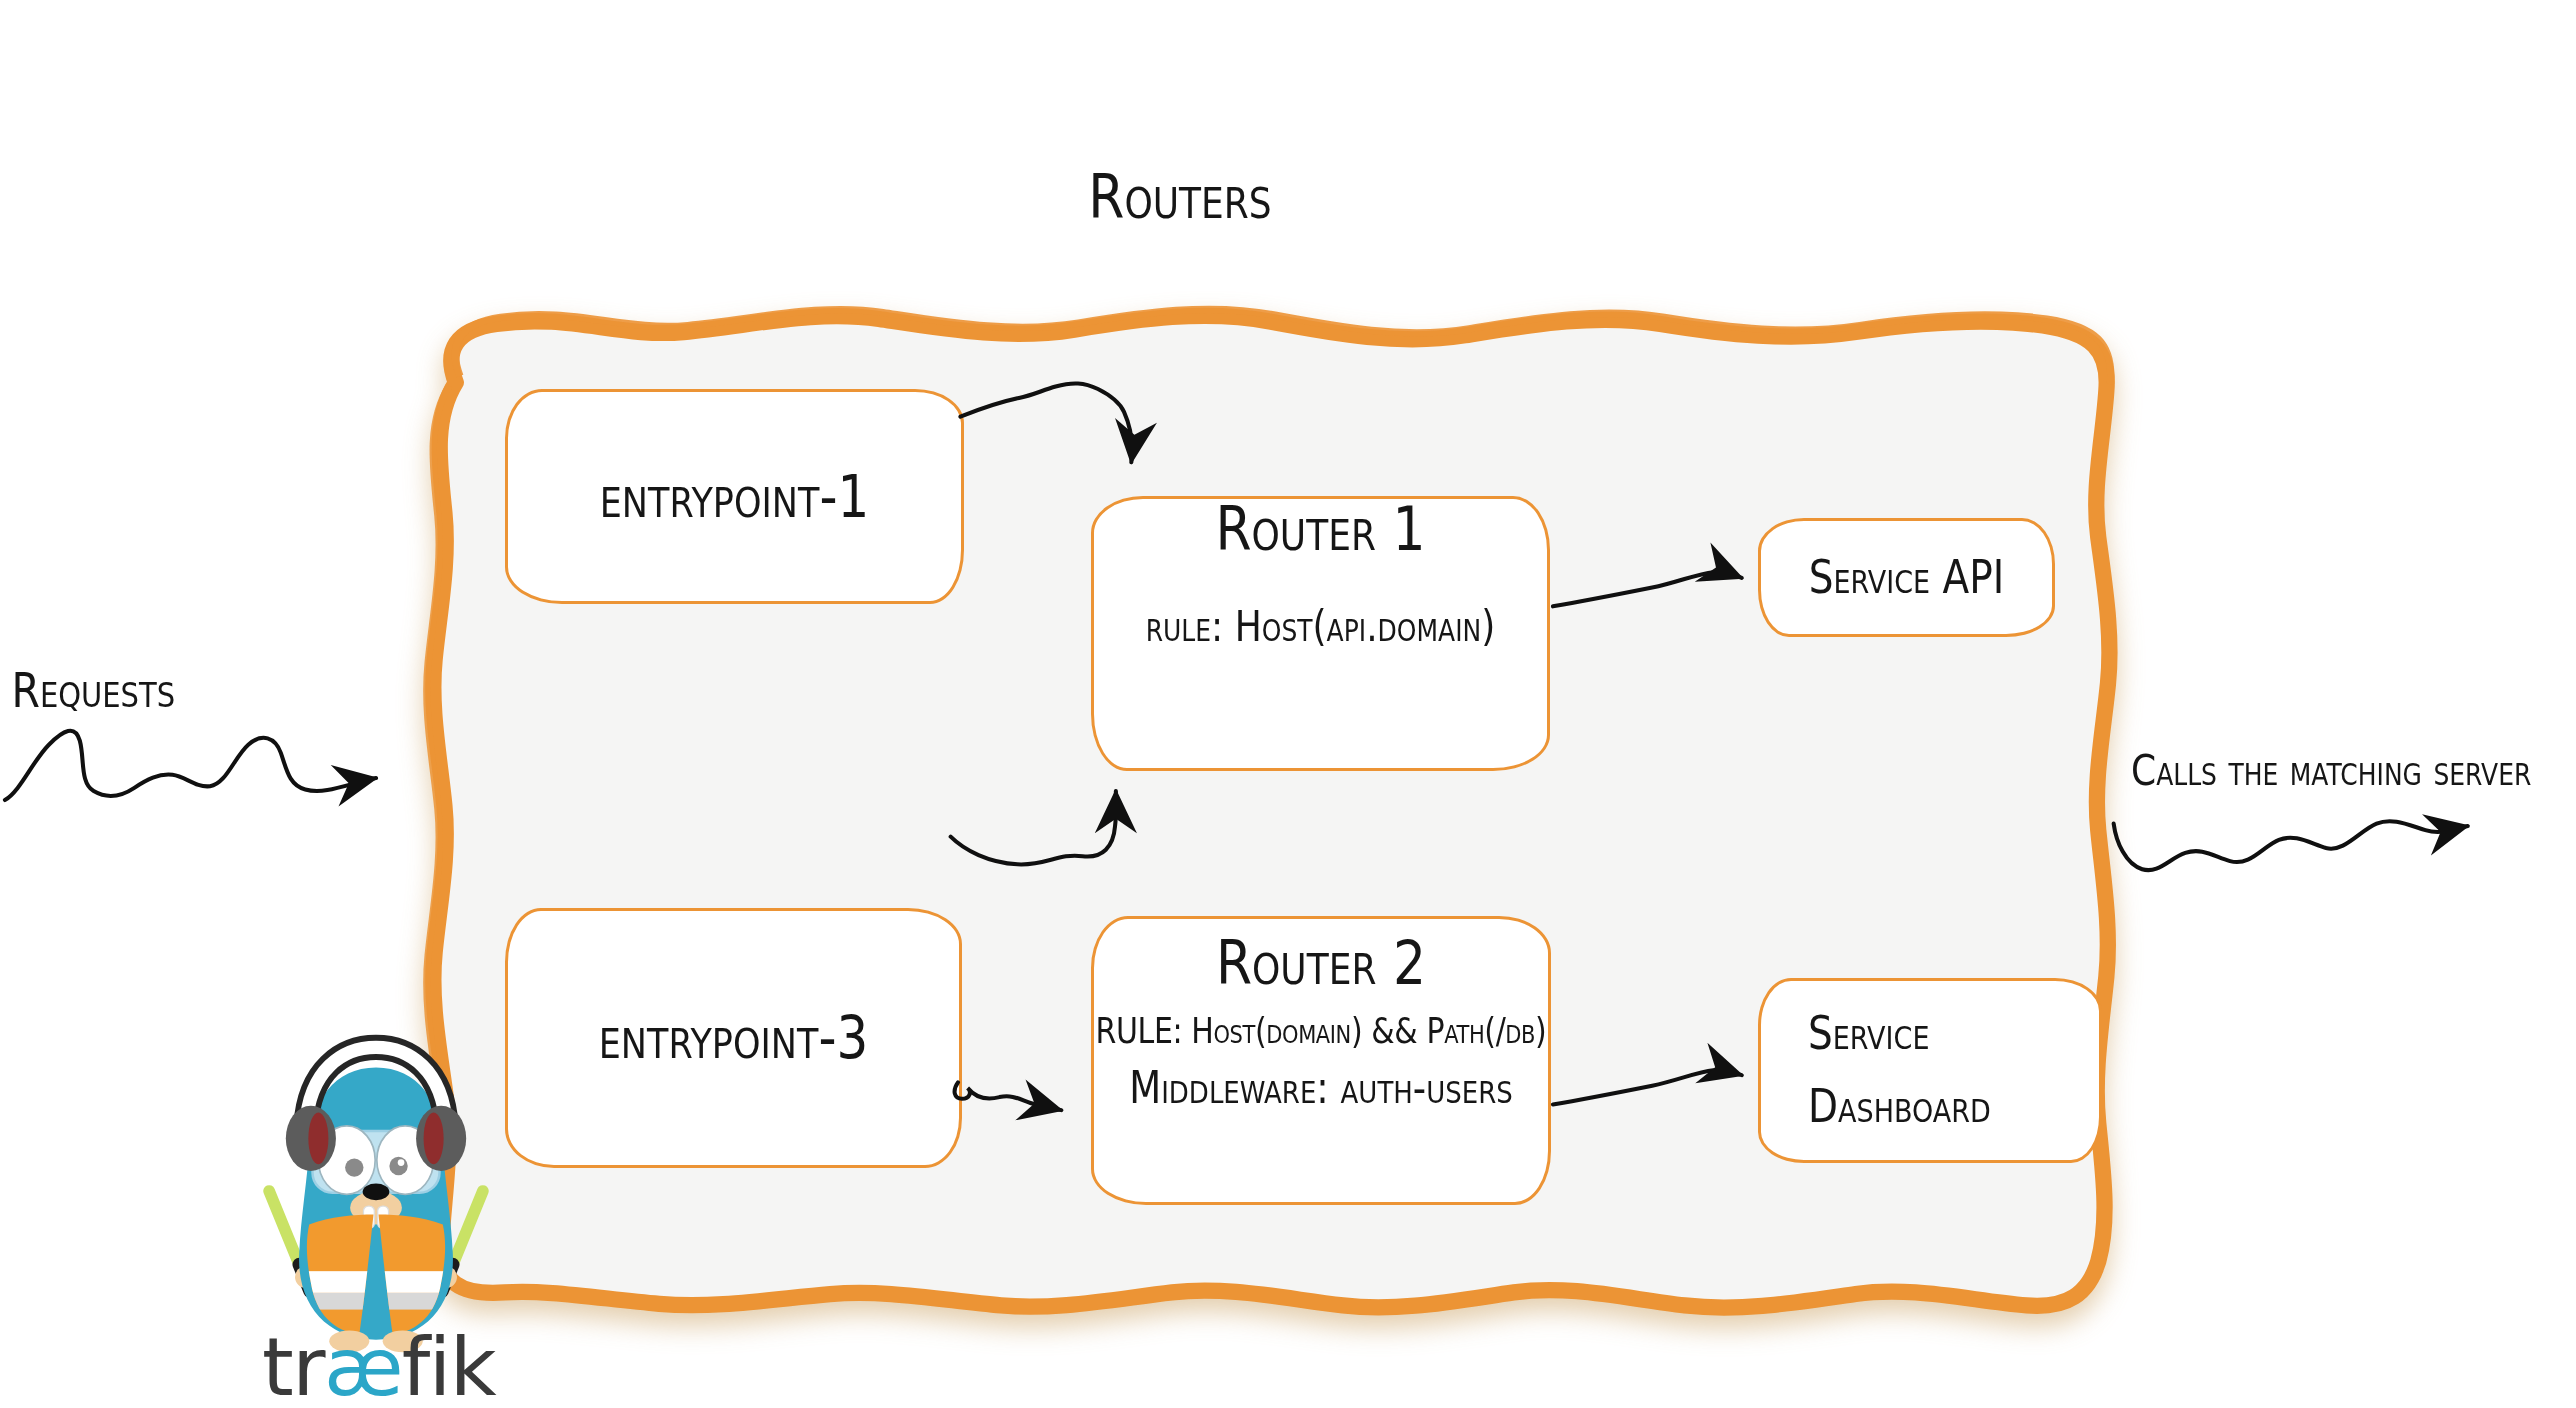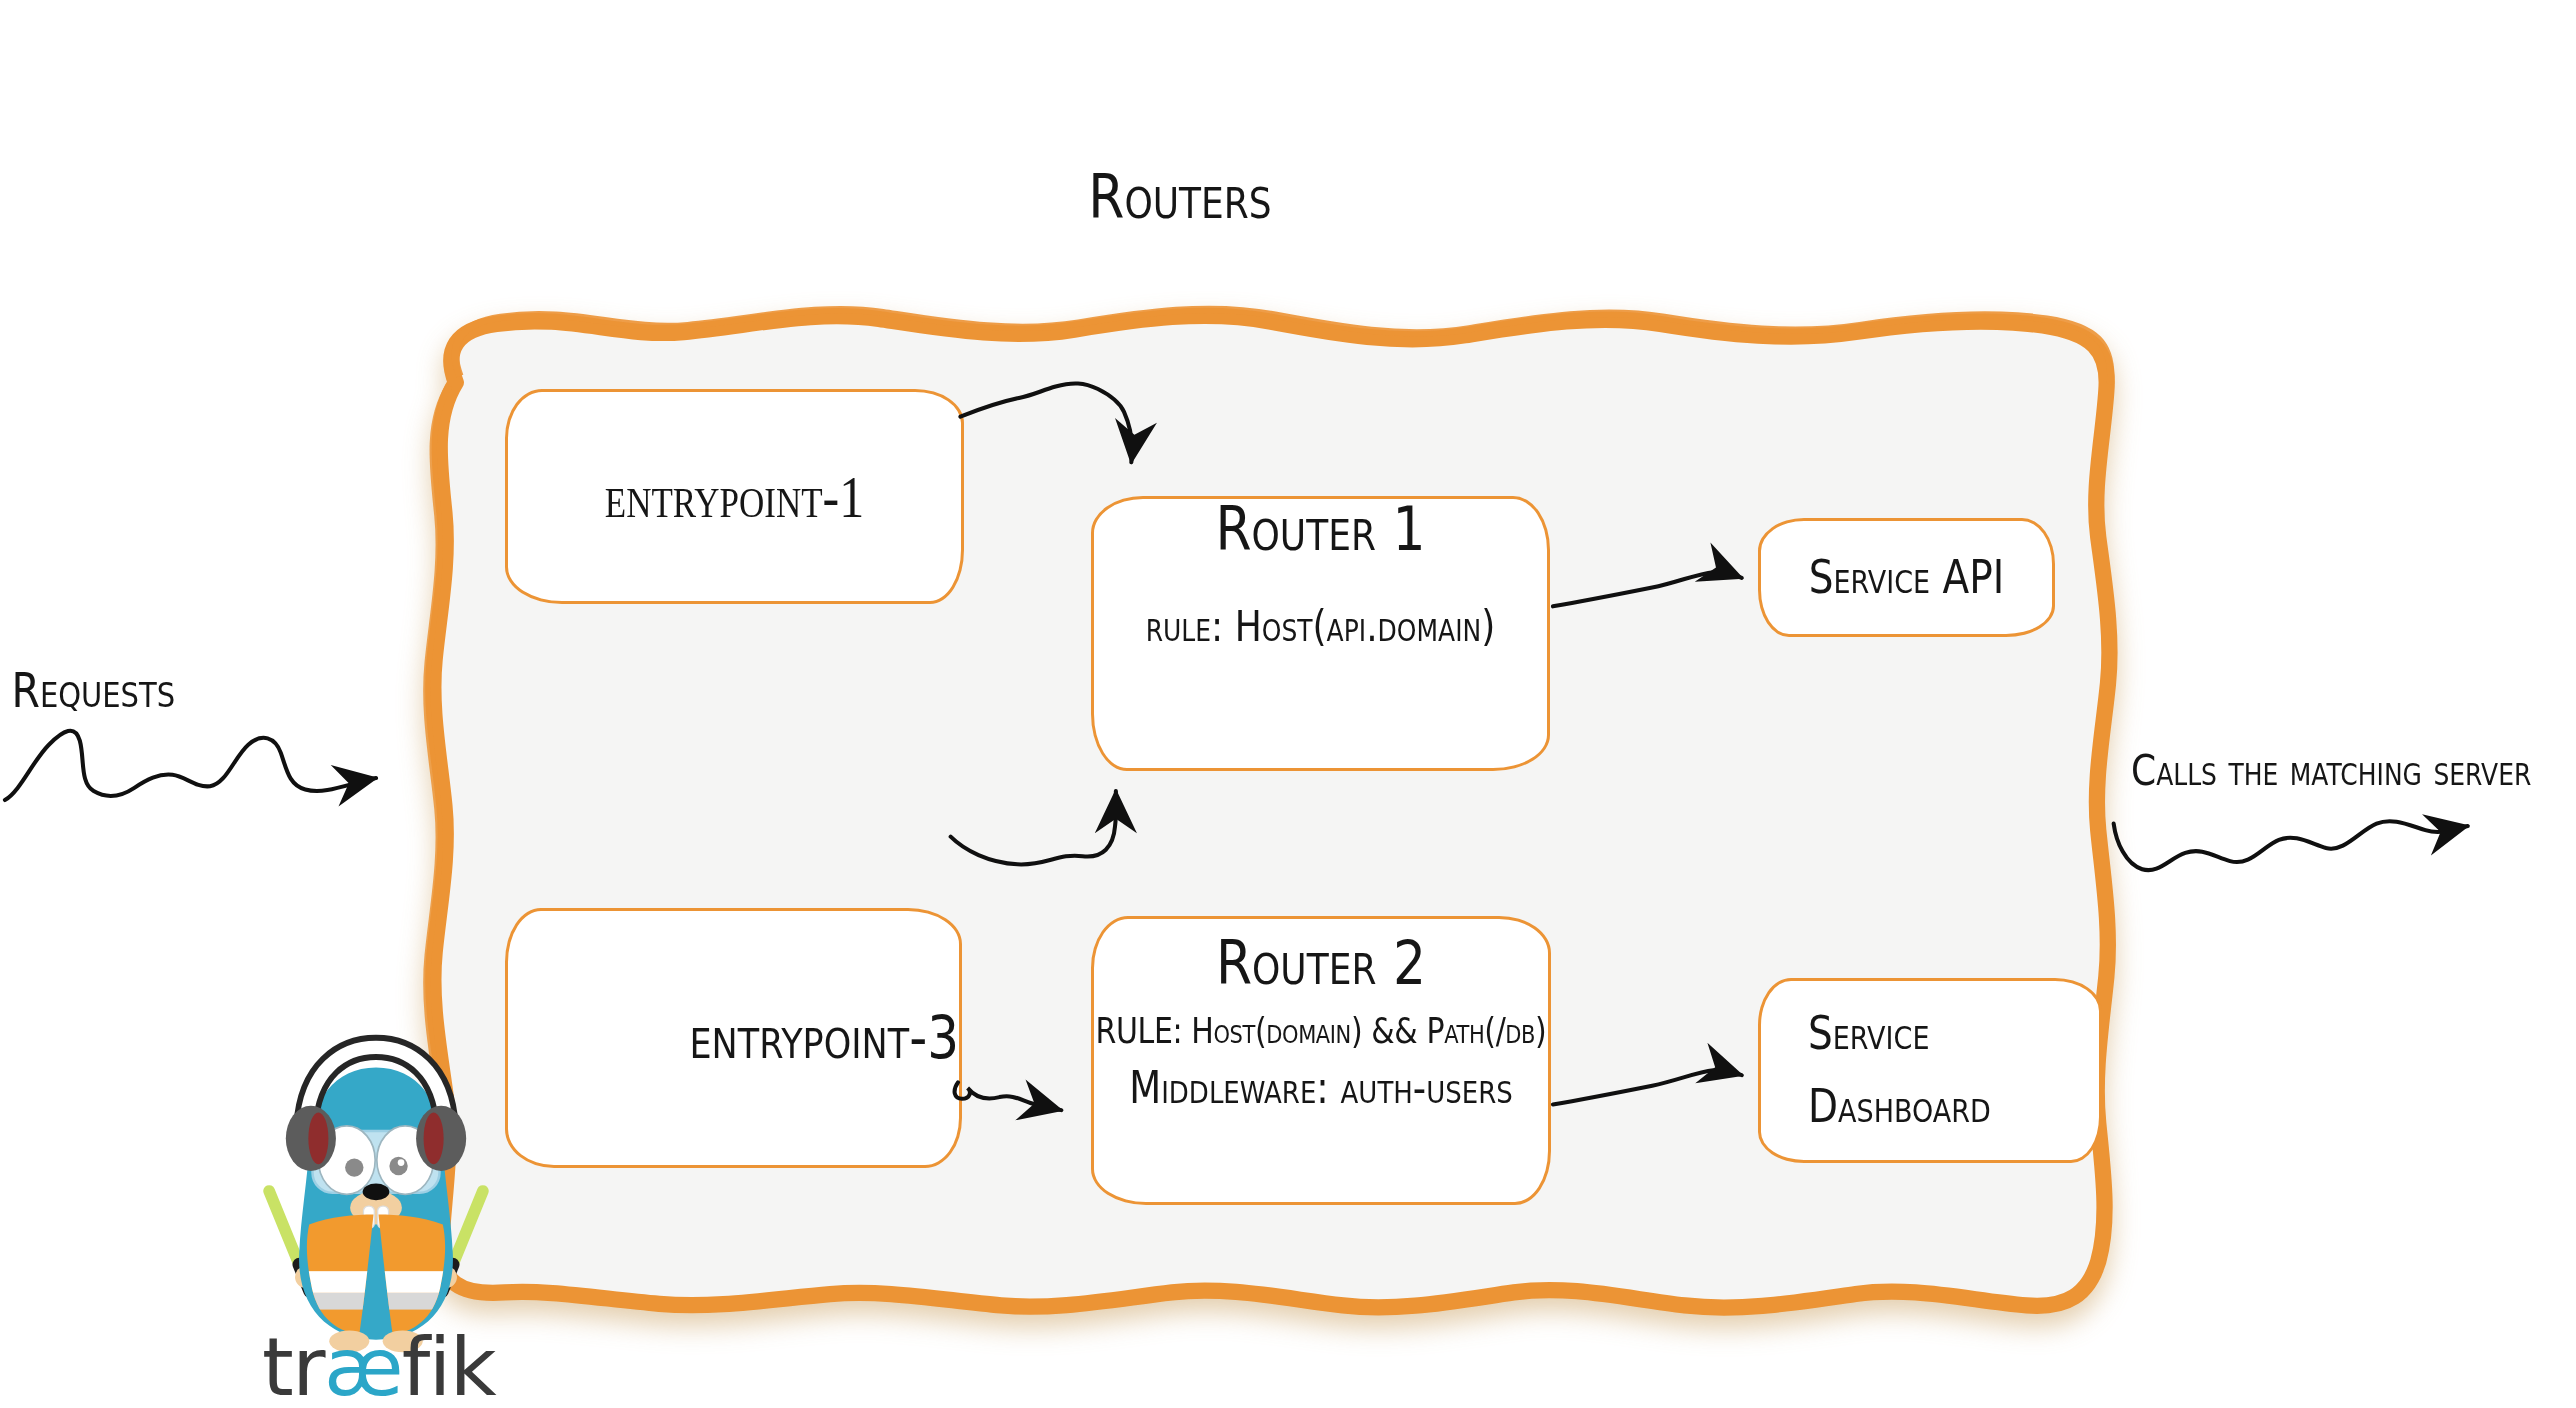--- a/index.html
+++ b/index.html
@@ -8,23 +8,23 @@
   svg{display:block}
   .layer{position:absolute;left:0;top:0;width:2576px;height:1408px;pointer-events:none;}
   .container-svg{z-index:1;}
   .arrows-svg{z-index:4;}
   .hand{font-variant:small-caps;font-weight:400;color:#161616;
         transform:scaleY(1.18);transform-origin:center;white-space:nowrap;}
   .page-title{position:absolute;left:952px;top:167px;width:456px;text-align:center;
               font-size:52px;z-index:5;}
   .box{position:absolute;background:#ffffff;border:3.3px solid #EC9435;z-index:3;
        display:flex;flex-direction:column;align-items:center;justify-content:center;}
-  .ep1{left:505px;top:389px;width:453px;height:209px;border-radius:37px 49px 34px 57px/49px 34px 54px 37px;font-family:Liberation Serif, serif;}
+  .ep1{left:505px;top:389px;width:453px;height:209px;border-radius:37px 49px 34px 57px/49px 34px 54px 37px;}
   .ep2{left:505px;top:631px;width:451px;height:238px;border-radius:50px 36px 57px 37px/37px 52px 36px 57px;}
-  .ep3{left:505px;top:908px;width:451px;height:254px;border-radius:36px 54px 37px 49px/54px 36px 50px 39px;align-items:flex-end;}
+  .ep3{left:505px;top:908px;width:451px;height:254px;border-radius:36px 54px 37px 49px/54px 36px 50px 39px;}
   .r1{left:1091px;top:496px;width:453px;height:269px;justify-content:flex-start;
       gap:47px;border-radius:52px 37px 57px 36px/37px 54px 36px 57px;}
   .r2{left:1091px;top:916px;width:454px;height:269px;justify-content:flex-start;
       padding-top:14px;gap:19.5px;border-radius:37px 52px 36px 55px/52px 37px 54px 36px;}
   .s-api{left:1758px;top:518px;width:291px;height:113px;border-radius:46px 33px 49px 31px/33px 46px 31px 47px;}
   .s-dash{left:1758px;top:978px;width:291px;height:179px;align-items:flex-start;
           padding-left:47px;border-radius:33px 47px 31px 46px/47px 33px 46px 31px;}
   .ep-label{font-size:50px;}
   .router-title{font-size:52px;}
   .r1-rule{font-size:36px;}

